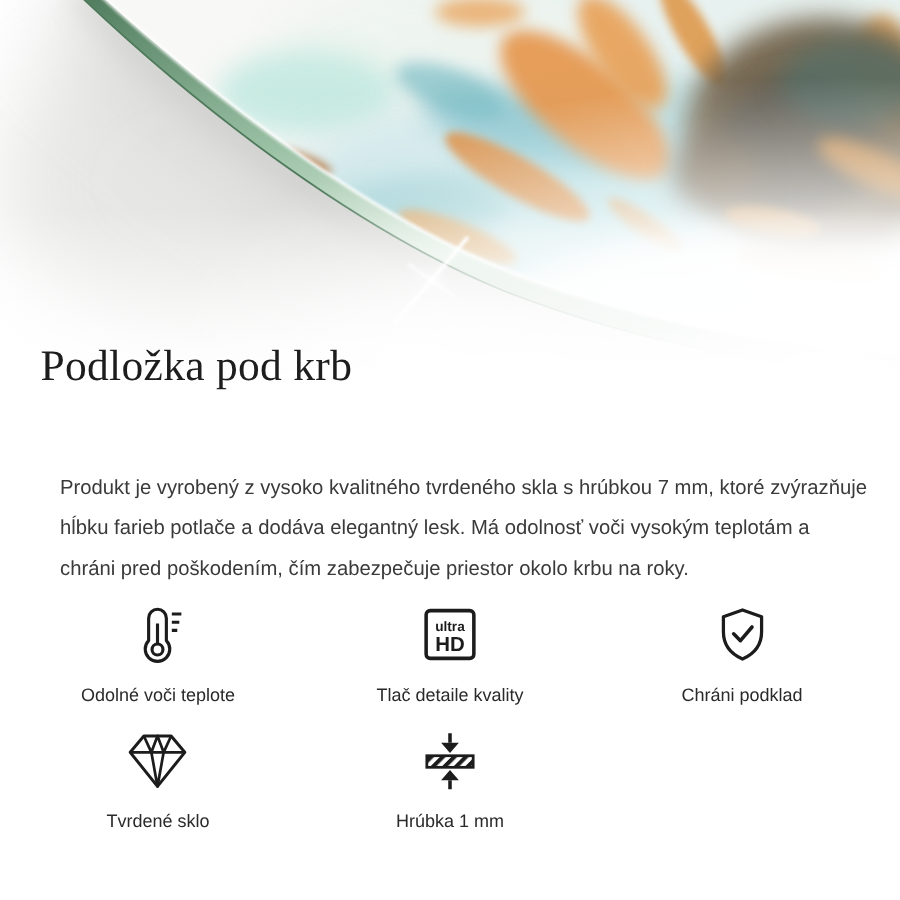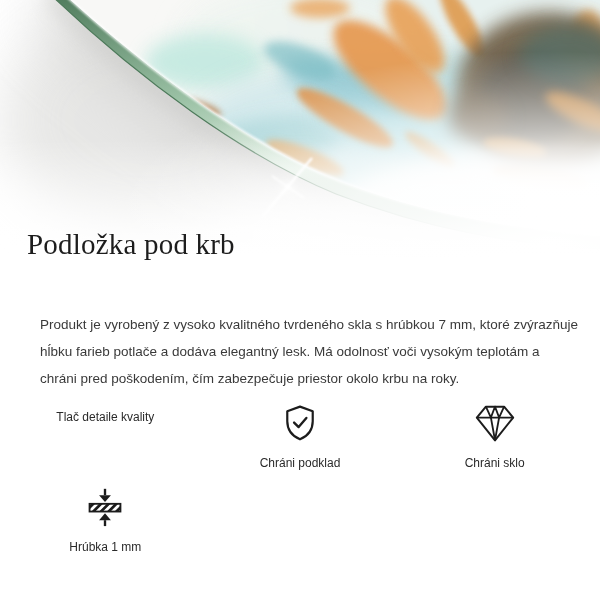--- a/index.html
+++ b/index.html
@@ -134,22 +134,42 @@
 <div class="content">
 
   <h1 class="page-title">
     <span>Podložka pod krb</span>
   </h1>
 
   <p class="page-desc">Produkt je vyrobený z vysoko kvalitného tvrdeného skla s hrúbkou 7 mm, ktoré zvýrazňuje hĺbku farieb potlače a dodáva elegantný lesk. Má odolnosť voči vysokým teplotám a chráni pred poškodením, čím zabezpečuje priestor okolo krbu na roky.</p>
 
   <div class="features">
 
-
-    <div class="feature">
+    <div class="feature">
+      <div class="icon-box">
+        <svg width="40" height="40" viewBox="0 0 44 44" class="ico">
+          <path d="M15.5,10 a6.5,6.5 0 0 1 13,0 V26.5 a9,9 0 1 1 -13,0 Z" stroke-linejoin="round"></path>
+          <circle cx="22" cy="33" r="4"></circle>
+          <line x1="22" y1="29" x2="22" y2="14"></line>
+          <line x1="32.5" y1="7" x2="39.5" y2="7"></line>
+          <line x1="32.5" y1="13" x2="38" y2="13"></line>
+          <line x1="32.5" y1="19" x2="36.5" y2="19"></line>
+        </svg>
+      </div>
+      <div class="caption">Odolné voči teplote</div>
+    </div>
+
+    <div class="feature">
+      <div class="icon-box">
+        <svg width="40" height="40" viewBox="0 0 44 44" class="ico">
+          <rect x="4.5" y="4.5" width="35" height="35" rx="3" stroke-width="2.6"></rect>
+          <text x="22" y="19.5" text-anchor="middle" fill="#1c1c1c" stroke="none" font-family="Liberation Sans, DejaVu Sans, sans-serif" font-size="10" font-weight="700">ultra</text>
+          <text x="22" y="34" text-anchor="middle" fill="#1c1c1c" stroke="none" font-family="Liberation Sans, DejaVu Sans, sans-serif" font-size="15" font-weight="800">HD</text>
+        </svg>
+      </div>
       <div class="caption">Tlač detaile kvality</div>
     </div>
 
     <div class="feature">
       <div class="icon-box">
         <svg width="40" height="40" viewBox="0 0 44 44" class="ico">
           <path d="M22,4 L36,9 V20 C36,30 30,36.5 22,40 C14,36.5 8,30 8,20 V9 Z" stroke-width="2.4" stroke-linejoin="round"></path>
           <path d="M15.5,21.5 L20.5,26.5 L29,16.5" stroke-width="2.6" stroke-linecap="round" stroke-linejoin="round"></path>
         </svg>
       </div>
@@ -158,21 +178,21 @@
 
     <div class="feature">
       <div class="icon-box">
         <svg width="44" height="40" viewBox="0 0 48 44" class="ico">
           <path d="M4,16 L14,4 H34 L44,16 L24,41 Z" stroke-width="2.2" stroke-linejoin="round"></path>
           <path d="M4,16 H44" stroke-width="2"></path>
           <path d="M14,4 L19.5,16 L24,4 L28.5,16 L34,4" stroke-width="2" stroke-linejoin="round"></path>
           <path d="M19.5,16 L24,41 L28.5,16" stroke-width="2" stroke-linejoin="round"></path>
         </svg>
       </div>
-      <div class="caption">Chráni sklo</div>
+      <div class="caption">Tvrdené sklo</div>
     </div>
 
 
     <div class="feature">
       <div class="icon-box">
         <svg width="40" height="40" viewBox="0 0 44 44">
           <defs>
             <pattern id="hatchP" patternUnits="userSpaceOnUse" width="6" height="6" patternTransform="rotate(45)">
               <rect width="6" height="6" fill="#ffffff"></rect>
               <rect width="3" height="6" fill="#1c1c1c"></rect>

